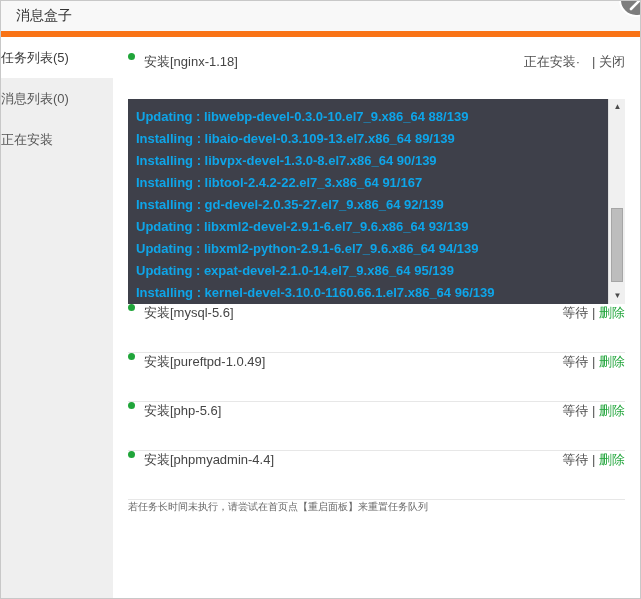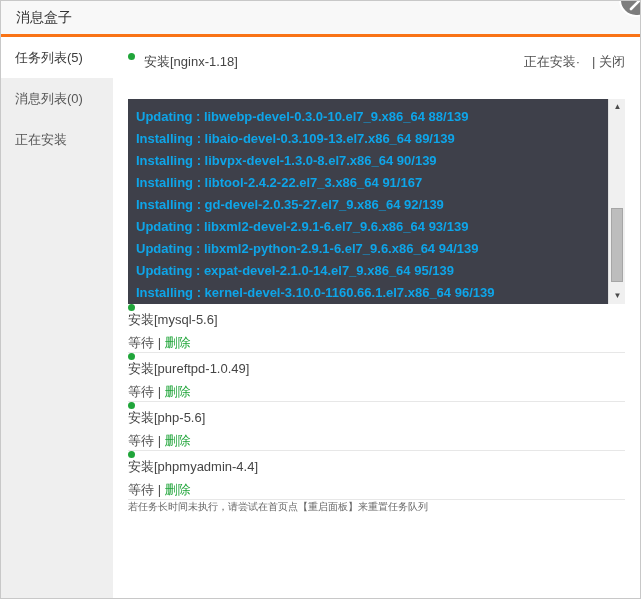--- a/index.html
+++ b/index.html
@@ -5,44 +5,44 @@
   * { margin:0; padding:0; box-sizing:border-box; }
   html,body { background:#fff; }
   body { font-family:"Liberation Sans","DejaVu Sans",sans-serif; }
   .dialog {
     position:relative; width:641px; height:599px;
     background:#fff; border:1px solid #c8c8c8;
     overflow:hidden;
   }
   
   .hdr {
-    height:36px; background:#f8f8f8; border-bottom:3px solid #f97316;
+    height:36px; background:#f8f8f8; border-bottom:6px solid #f97316;
     display:flex; align-items:center; padding-left:15px;
   }
   .hdr-title { font-size:14px; color:#333; }
   .corner-close {
     position:absolute; top:-18px; right:-13px; z-index:9;
     width:34px; height:34px; border-radius:50%;
     background:#7d7d7d; border:2px solid #fff;
     cursor:pointer;
   }
   .corner-close svg { position:absolute; left:0; top:0; }
   
   .bdy { display:flex; height:562px; }
   .sidebar { width:112px; background:#efefef; flex-shrink:0; }
   .side-item {
-    height:41px; line-height:41px; padding-left:14px;
+    height:41px; line-height:41px; 
     font-size:13px; color:#565656; cursor:pointer; white-space:nowrap;
   }
   .side-item.active { background:#fff; color:#3c3c3c; }
   .main { flex:1; padding:16px 15px 0 15px; position:relative; }
   
   .task-row { display:flex; align-items:flex-start; font-size:13px; }
   .task-row.first { height:40px; }
-  .task-row.waiting { height:49px; border-bottom:1px solid #e7e7e7;flex-direction:column; }
+  .task-row.waiting { height:49px; border-bottom:1px solid #e7e7e7; }
   .dot {
     width:7px; height:7px; border-radius:50%; background:#20a53a;
     margin-right:9px; flex-shrink:0;
   }
   .task-name { color:#454545; flex:1; }
   .task-right { color:#4f4f4f; white-space:nowrap; }
   .task-right .gap { display:inline-block; width:12px; }
   .pipe { color:#4f4f4f; }
   .del-link { color:#20a53a; cursor:pointer; text-decoration:none; }
   .close-link { color:#4f4f4f; cursor:pointer;font-family:Liberation Serif, serif; }

